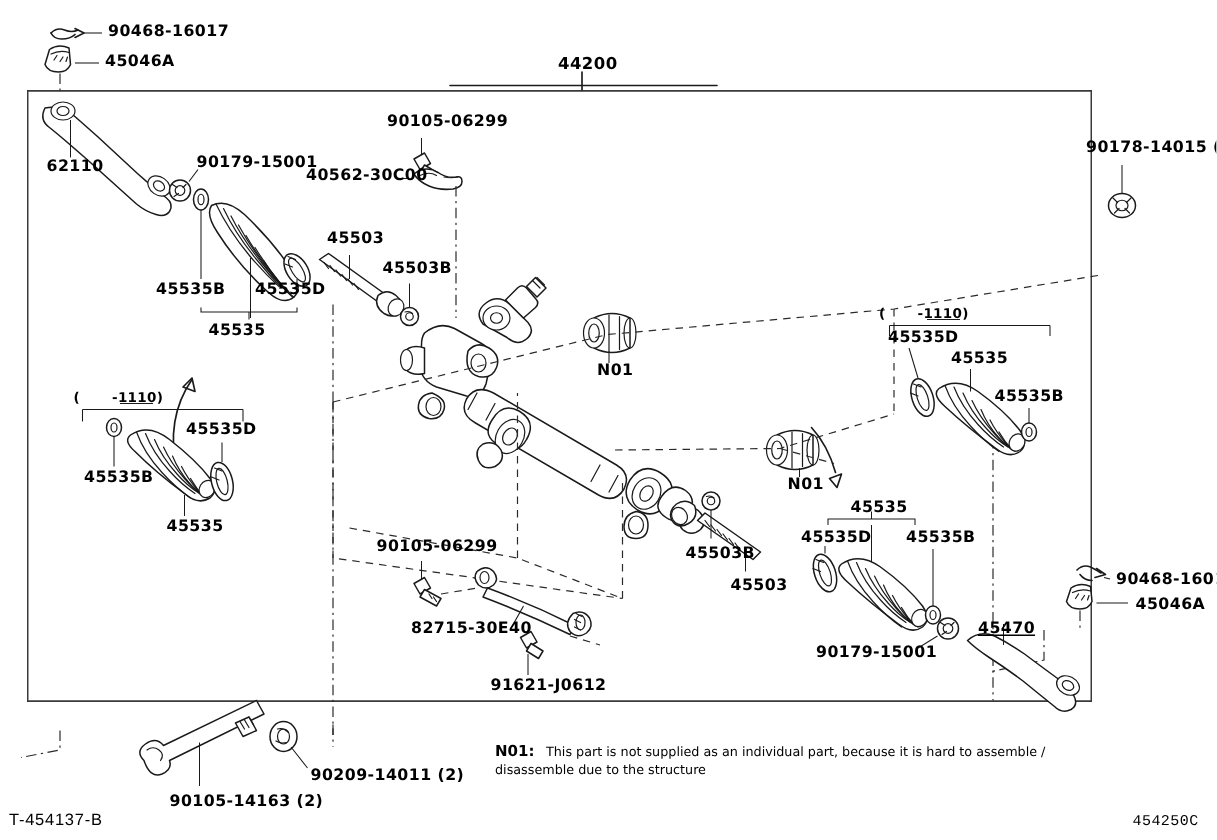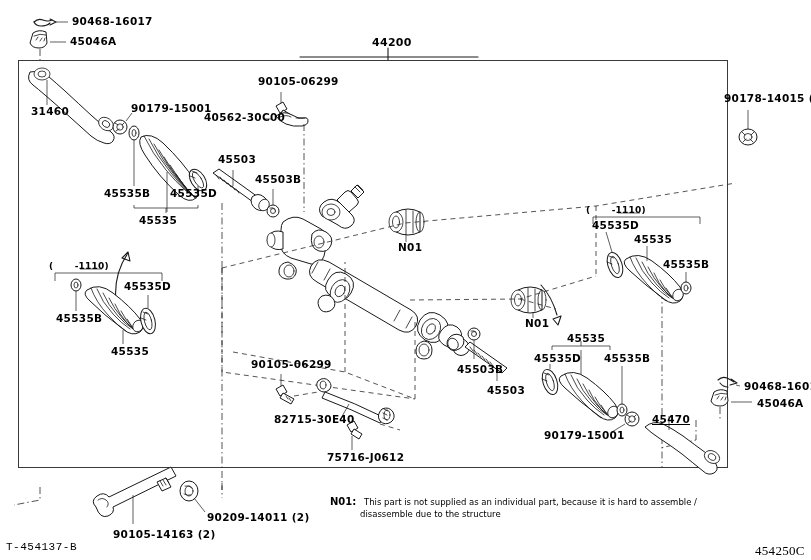--- a/index.html
+++ b/index.html
@@ -45,31 +45,31 @@
     white-space: nowrap;
   }
   .note b {
     font-weight: bold;
     font-size: 10px;
   }
   .footer-left {
     position: absolute;
     left: 6px;
     top: 541px;
-    font-family: Liberation Mono, monospace;
+    font-family: Liberation Sans, sans-serif;
     font-size: 11px;
     color: #000000;
     letter-spacing: 0.5px;
   }
   .footer-right {
     position: absolute;
     left: 755px;
     top: 543px;
-    font-family: Liberation Serif, serif;
-    font-size: 13px;
+    font-family: Liberation Mono, monospace;
+    font-size: 10px;
     color: #000000;
     letter-spacing: 0.3px;
   }
   .diagram-title {
     position: absolute;
     font-family: "DejaVu Sans", sans-serif;
     font-size: 11px;
     font-weight: bold;
     letter-spacing: 0.3px;
   }
@@ -437,41 +437,41 @@
       <path class="sT" d="M185 486 q4 -1 7 2 M184 494 q3 2 7 1"></path>
       <line class="sL" x1="194" y1="498" x2="205" y2="512"></line>
     </g>
 
   </svg>
 
   <div class="diagram-title" style="left:372px; top:36px;">44200</div>
 
   <div class="lbl" style="left:72px;  top:16px;">90468-16017</div>
   <div class="lbl" style="left:70px;  top:36px;">45046A</div>
-  <div class="lbl" style="left:31px;  top:106px;">31460</div>
+  <div class="lbl" style="left:31px;  top:106px;">62110</div>
   <div class="lbl" style="left:131px; top:103px;">90179-15001</div>
   <div class="lbl" style="left:258px; top:76px;">90105-06299</div>
   <div class="lbl" style="left:204px; top:112px;">40562-30C00</div>
   <div class="lbl" style="left:104px; top:188px;">45535B</div>
   <div class="lbl" style="left:170px; top:188px;">45535D</div>
   <div class="lbl" style="left:139px; top:215px;">45535</div>
   <div class="lbl" style="left:218px; top:154px;">45503</div>
   <div class="lbl" style="left:255px; top:174px;">45503B</div>
   <div class="lbl" style="left:724px; top:93px;">90178-14015 (2)</div>
   <div class="lbl" style="left:398px; top:242px;">N01</div>
   <div class="lbl" style="left:525px; top:318px;">N01</div>
   <div class="lbl" style="left:592px; top:220px;">45535D</div>
   <div class="lbl" style="left:634px; top:234px;">45535</div>
   <div class="lbl" style="left:663px; top:259px;">45535B</div>
   <div class="lbl" style="left:124px; top:281px;">45535D</div>
   <div class="lbl" style="left:56px;  top:313px;">45535B</div>
   <div class="lbl" style="left:111px; top:346px;">45535</div>
   <div class="lbl" style="left:251px; top:359px;">90105-06299</div>
   <div class="lbl" style="left:274px; top:414px;">82715-30E40</div>
-  <div class="lbl" style="left:327px; top:452px;">75716-J0612</div>
+  <div class="lbl" style="left:327px; top:452px;">91621-J0612</div>
   <div class="lbl" style="left:457px; top:364px;">45503B</div>
   <div class="lbl" style="left:487px; top:385px;">45503</div>
   <div class="lbl" style="left:567px; top:333px;">45535</div>
   <div class="lbl" style="left:534px; top:353px;">45535D</div>
   <div class="lbl" style="left:604px; top:353px;">45535B</div>
   <div class="lbl" style="left:544px; top:430px;">90179-15001</div>
   <div class="lbl" style="left:652px; top:414px;text-decoration:underline;">45470</div>
   <div class="lbl" style="left:744px; top:381px;">90468-16017</div>
   <div class="lbl" style="left:757px; top:398px;">45046A</div>
   <div class="lbl" style="left:207px; top:512px;">90209-14011 (2)</div>
@@ -482,19 +482,19 @@
     <span style="display:inline-block;width:18px;"></span><span>-1110)</span>
   </div>
   <div class="lbl lbl-sm" style="left:49px; top:262px;">
     <span>(</span>
     <span style="display:inline-block;width:18px;"></span><span>-1110)</span>
   </div>
 
   <div class="note" style="left:330px; top:496px;">
     <b>N01</b><b>:</b>
     <span style="display:inline-block;width:5px;"></span><span>This part is not supplied as an individual part, because it is hard to assemble /</span>
-    <div style="margin-left:30px;">disassemble due to the structure</div>
+    <div style="">disassemble due to the structure</div>
   </div>
 
   <div class="footer-left">T-454137-B</div>
   <div class="footer-right">454250C</div>
 
 </div>
 
 </body></html>

